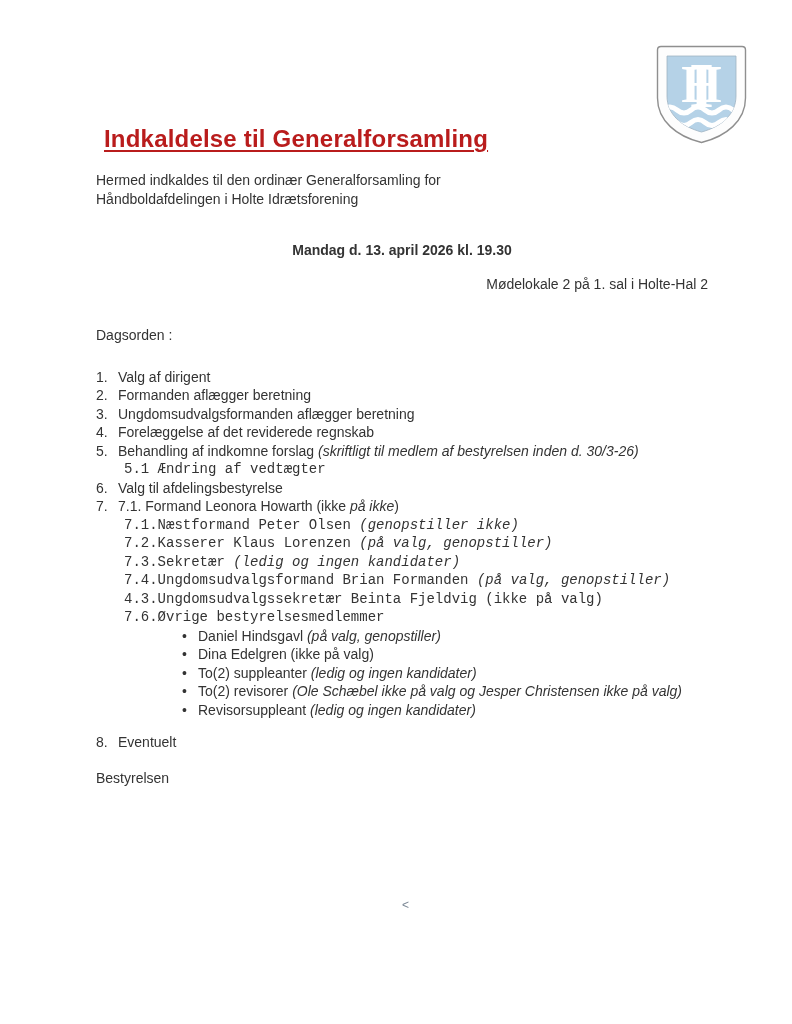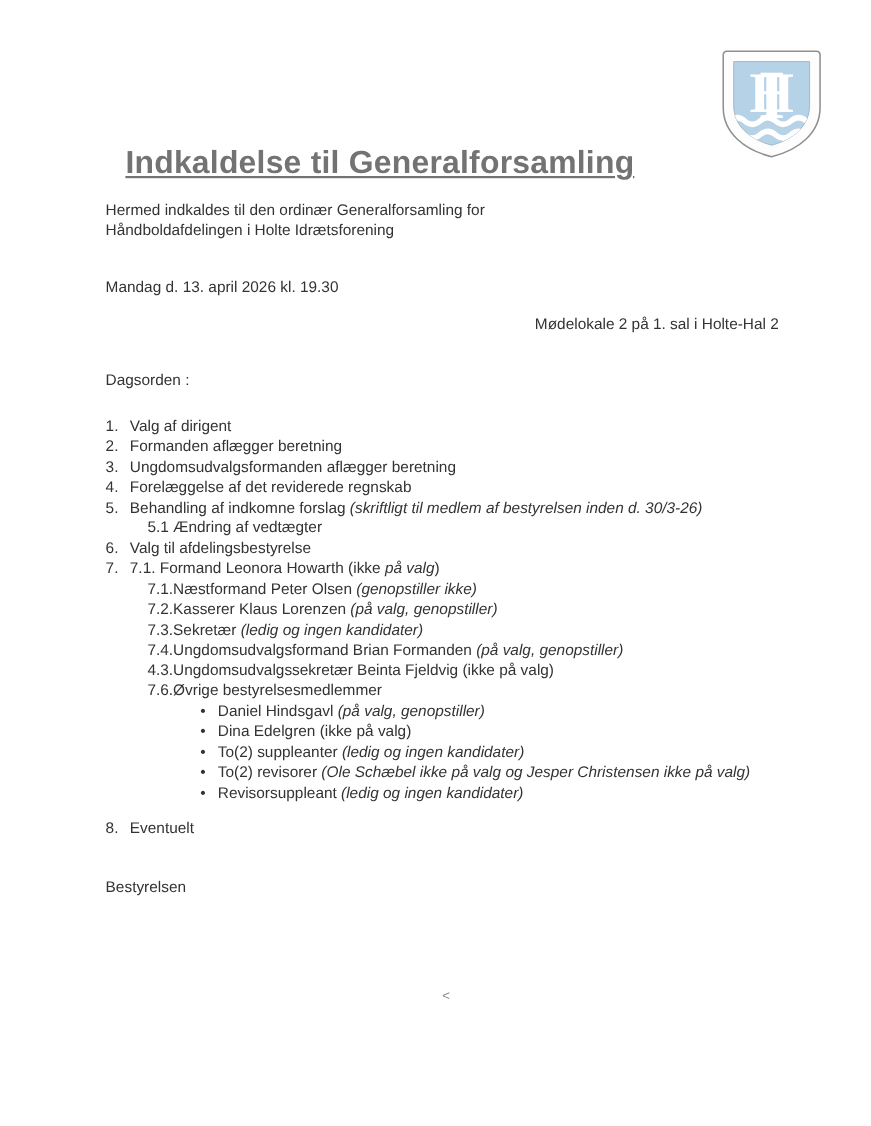--- a/index.html
+++ b/index.html
@@ -9,47 +9,47 @@
     margin:0 auto;
     background:#ffffff;
     overflow:hidden;
     font-family:"Liberation Sans", sans-serif;
     color:#333333;
     font-size:14px;
   }
   .content { position:absolute; left:96px; top:118px; width:612px; }
 
   .doc-title {
-    margin:18px;
-    font-size:29px;
+    margin:8px;
+    font-size:24px;
     font-weight:bold;
-    color:#737373;
+    color:#b91c1c;
     letter-spacing:0.2px;
     line-height:25px;
     text-decoration:underline;
     text-decoration-thickness:2px;
     text-underline-offset:3px;
   }
   .intro { margin-top:20px; line-height:18.5px; }
-  .date-line { margin-top:33px; text-align:left; font-weight:normal; line-height:18.5px; }
+  .date-line { margin-top:33px; text-align:center; font-weight:bold; line-height:18.5px; }
   .location-line { margin-top:15px; text-align:right; line-height:18.5px; }
   .agenda-heading { margin-top:33px; line-height:18.5px; }
   .agenda { margin-top:23px; line-height:18.5px; }
 
   .row { display:flex; }
   .row .num { width:22px; flex:none; }
   .row .txt { flex:1 1 auto; }
-  .subrow { margin-left:38px; }
+  .subrow { margin-left:28px;font-family:Liberation Mono, monospace; }
   .bullet-row { display:flex; margin-left:86px; }
   .bullet-row .dot { width:16px; flex:none; }
   .bullet-row .btxt { max-width:510px; }
   .item-8 { margin-top:14px; }
 
   .closing-salutation { margin-top:75px; line-height:18.5px; }
-  .closing-signature { margin-top:35px; line-height:18.5px; }
+  .closing-signature { margin-top:17px; line-height:18.5px; }
 
   .stray-glyph {
     position:absolute; left:402px; top:898px;
     font-size:12px; color:#7a8694;
   }
 
   .logo { position:absolute; left:655px; top:44px; }
 
   i { font-style:italic; }
 </style>
@@ -118,21 +118,21 @@
 
       <div class="subrow"><span>5.1 Ændring af vedtægter</span></div>
 
       <div class="row">
           <span class="num">6.</span>
           <span class="txt">Valg til afdelingsbestyrelse</span>
         </div>
 
       <div class="row">
           <span class="num">7.</span>
-          <span class="txt"><span>7.1. Formand Leonora Howarth (ikke </span><i>på valg</i><span>)</span></span>
+          <span class="txt"><span>7.1. Formand Leonora Howarth (ikke </span><i>på ikke</i><span>)</span></span>
         </div>
 
       <div class="subrow"><span>7.1.</span><span>Næstformand Peter Olsen </span><i>(genopstiller ikke)</i></div>
 
       <div class="subrow"><span>7.2.</span><span>Kasserer Klaus Lorenzen </span><i>(på valg, genopstiller)</i></div>
 
       <div class="subrow"><span>7.3.</span><span>Sekretær </span><i>(ledig og ingen kandidater)</i></div>
 
       <div class="subrow"><span>7.4.</span><span>Ungdomsudvalgsformand Brian Formanden </span><i>(på valg, genopstiller)</i></div>
 

